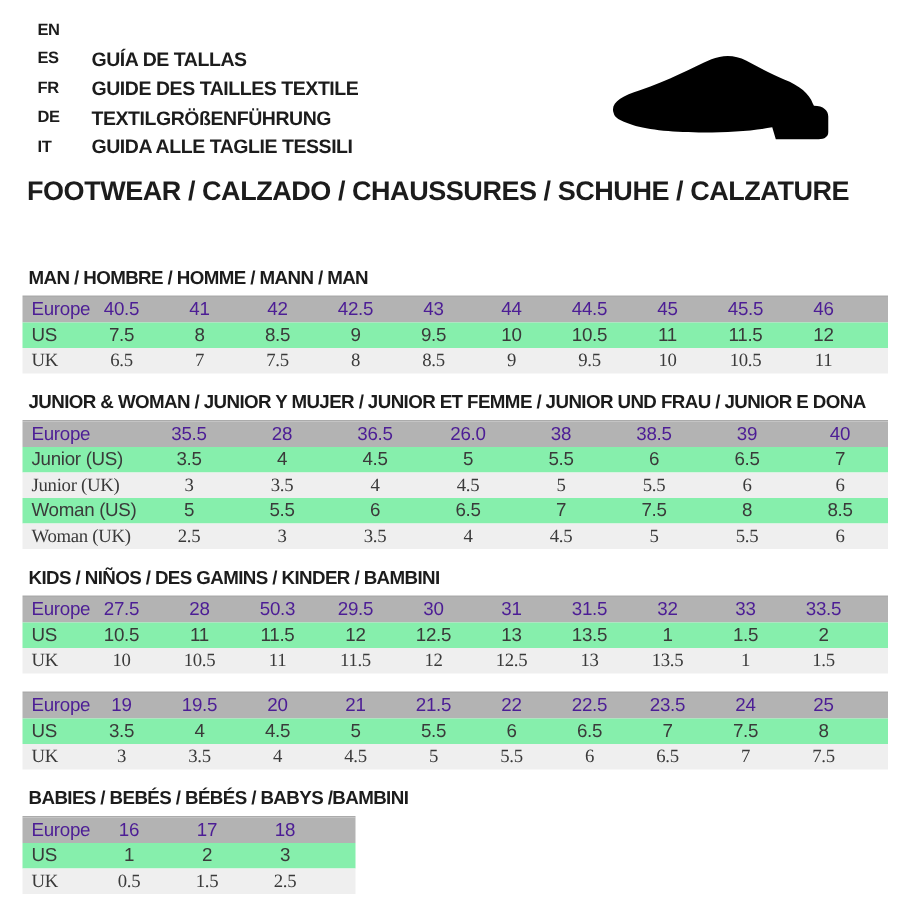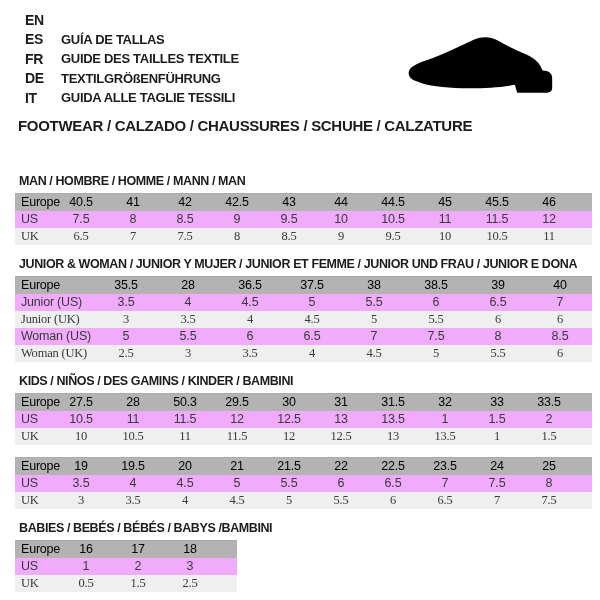--- a/index.html
+++ b/index.html
@@ -7,54 +7,54 @@
     width:600px;height:600px;overflow:hidden;
     font-family:"Liberation Sans", sans-serif;
     color:#1c1c1c;
     -webkit-font-smoothing:antialiased;
   }
   .page{position:relative;width:600px;height:600px;padding:10px 8px 0 15px;box-sizing:border-box;}
 
   
   .lang-block{margin-left:10px;}
   .lang-row{display:flex;height:19.5px;align-items:center;}
-  .lang-code{width:36px;font-weight:bold;font-size:14px;letter-spacing:-0.3px;}
+  .lang-code{width:36px;font-weight:bold;font-size:11px;letter-spacing:-0.3px;}
   .lang-label{font-weight:bold;font-size:13px;letter-spacing:-0.3px;}
 
   
   .shoe{position:absolute;top:34px;right:24px;width:178px;height:62px;}
   .shoe svg{width:100%;height:100%;display:block;}
 
   
   .footwear-heading{
-    margin:9px 0 0 3px;font-weight:bold;font-size:15px;letter-spacing:-0.3px;
+    margin:9px 0 0 3px;font-weight:bold;font-size:18px;letter-spacing:-0.3px;
   }
 
   
   .size-section{margin-top:12px;}
   .size-section:first-of-type{margin-top:40px;}
   .table-title{
     font-weight:bold;font-size:12.5px;letter-spacing:-0.4px;
     margin:0 0 5px 4px;white-space:nowrap;
   }
   .size-table{width:577px;border-top:1px solid #ababab;}
   .trow{
     display:grid;grid-template-columns:40px repeat(10,52px) 1fr;
     align-items:center;height:17px;
   }
   .size-section:nth-of-type(2) .trow{grid-template-columns:80px repeat(8,62px) 1fr;}
   .size-section:nth-of-type(5) .size-table{width:222px;}
   .size-section:nth-of-type(5) .trow{grid-template-columns:45px repeat(3,52px) 1fr;}
   .trow.head{background:#b3b3b3;}
   .trow.alt{background:#efefef;font-family:Liberation Serif, serif;}
-  .trow.plain{background:#f0abfc;}
+  .trow.plain{background:#86efac;}
   .cell{font-size:12.5px;letter-spacing:-0.2px;color:#3a3a3a;line-height:17px;}
   .cell.label{text-align:left;padding-left:6px;white-space:nowrap;}
   .cell.val{text-align:center;}
-  .trow.head .cell{color:#000000;}
+  .trow.head .cell{color:#4c1d95;}
 </style>
 </head>
 <body>
 
 <div class="page">
 
   <div class="lang-block">
       <div class="lang-row">
         <span class="lang-code">EN</span>
       </div>
@@ -146,21 +146,21 @@
         </div>
       </section>
       <section class="size-section">
         <div class="table-title">JUNIOR &amp; WOMAN / JUNIOR Y MUJER / JUNIOR ET FEMME / JUNIOR UND FRAU / JUNIOR E DONA</div>
         <div class="size-table">
           <div class="trow head">
             <div class="cell label">Europe</div>
             <div class="cell val">35.5</div>
             <div class="cell val">28</div>
             <div class="cell val">36.5</div>
-            <div class="cell val">37.5</div>
+            <div class="cell val">26.0</div>
             <div class="cell val">38</div>
             <div class="cell val">38.5</div>
             <div class="cell val">39</div>
             <div class="cell val">40</div>
             <div class="cell"></div>
           </div>
           <div class="trow plain">
             <div class="cell label">Junior (US)</div>
             <div class="cell val">3.5</div>
             <div class="cell val">4</div>

